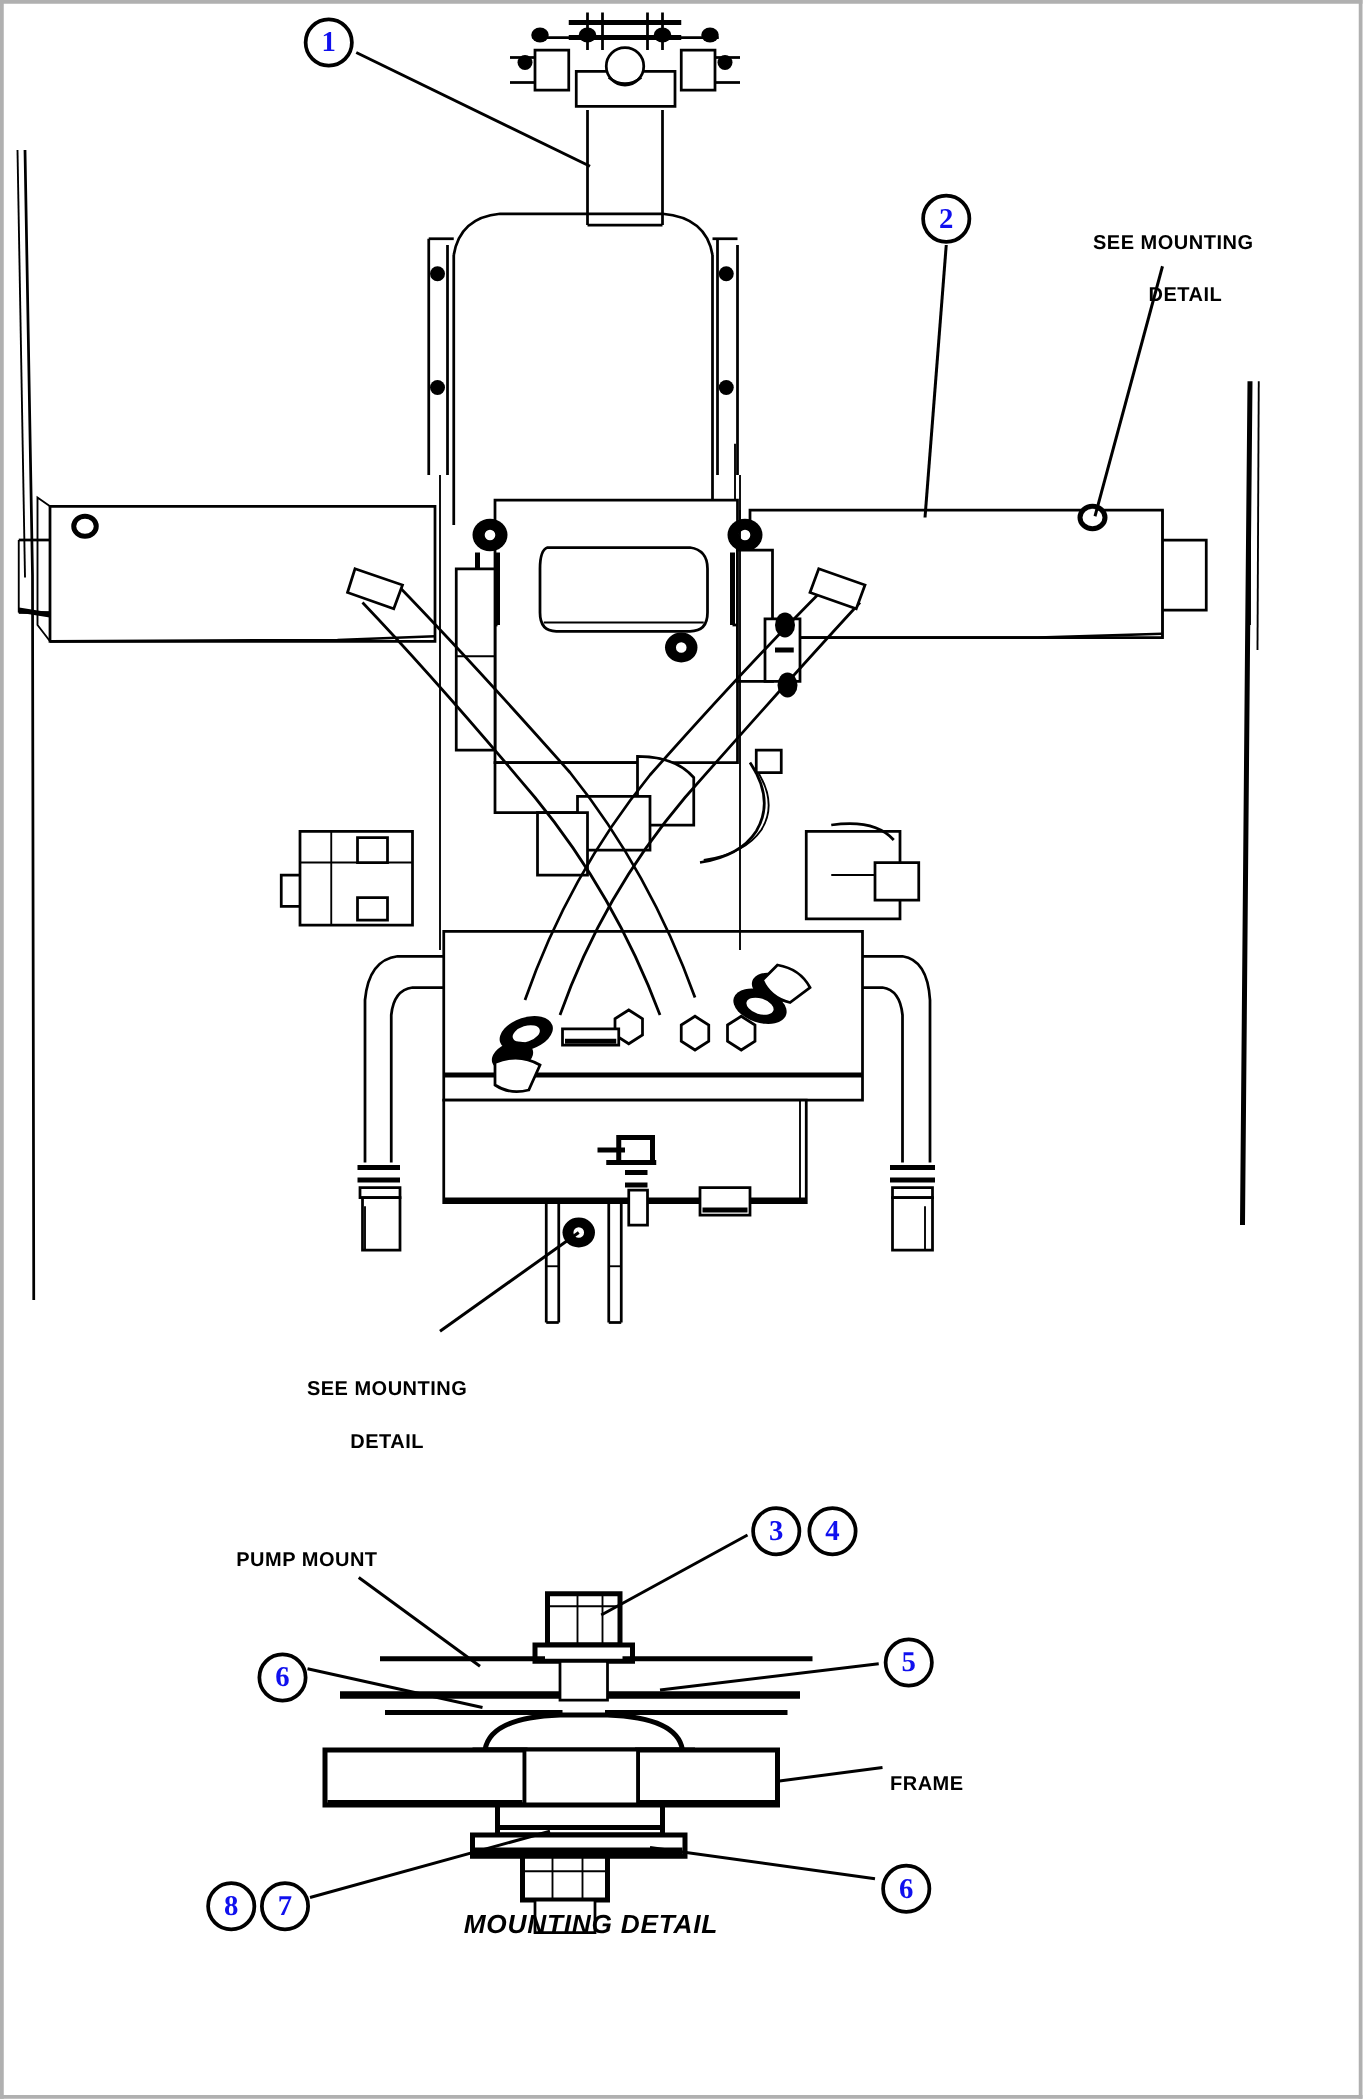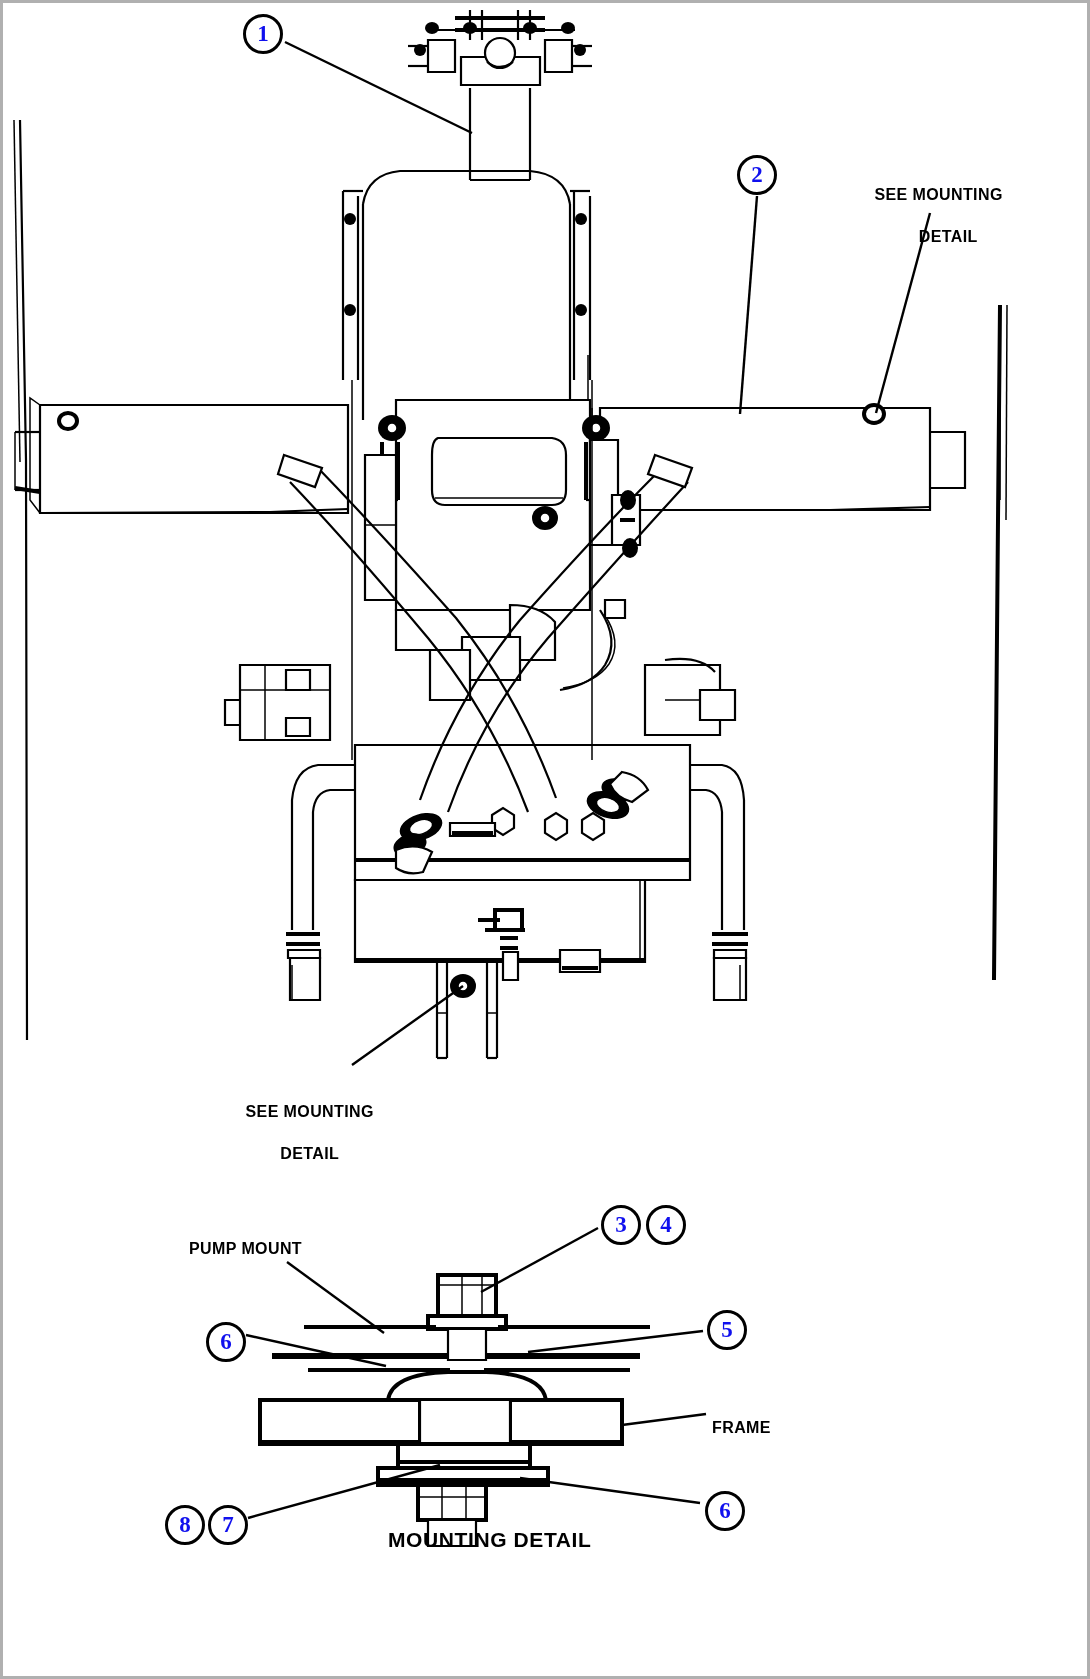--- a/index.html
+++ b/index.html
@@ -400,15 +400,15 @@
 
   <div class="anno center" style="left:215px;top:1080px;width:170px;">
     <span>SEE MOUNTING</span><br>
     <span>DETAIL</span>
   </div>
 
   <div class="anno" style="left:155px;top:1238px;margin-left:34px;">PUMP MOUNT</div>
 
   <div class="anno" style="left:712px;top:1405px;margin-top:12px;">FRAME</div>
 
-  <div class="title-detail" style="left:388px;top:1528px;">MOUNTING DETAIL</div>
+  <div class="title-detail" style="left:371px;top:1528px;font-style:italic;">MOUNTING DETAIL</div>
 
 </div>
 
 </body></html>

